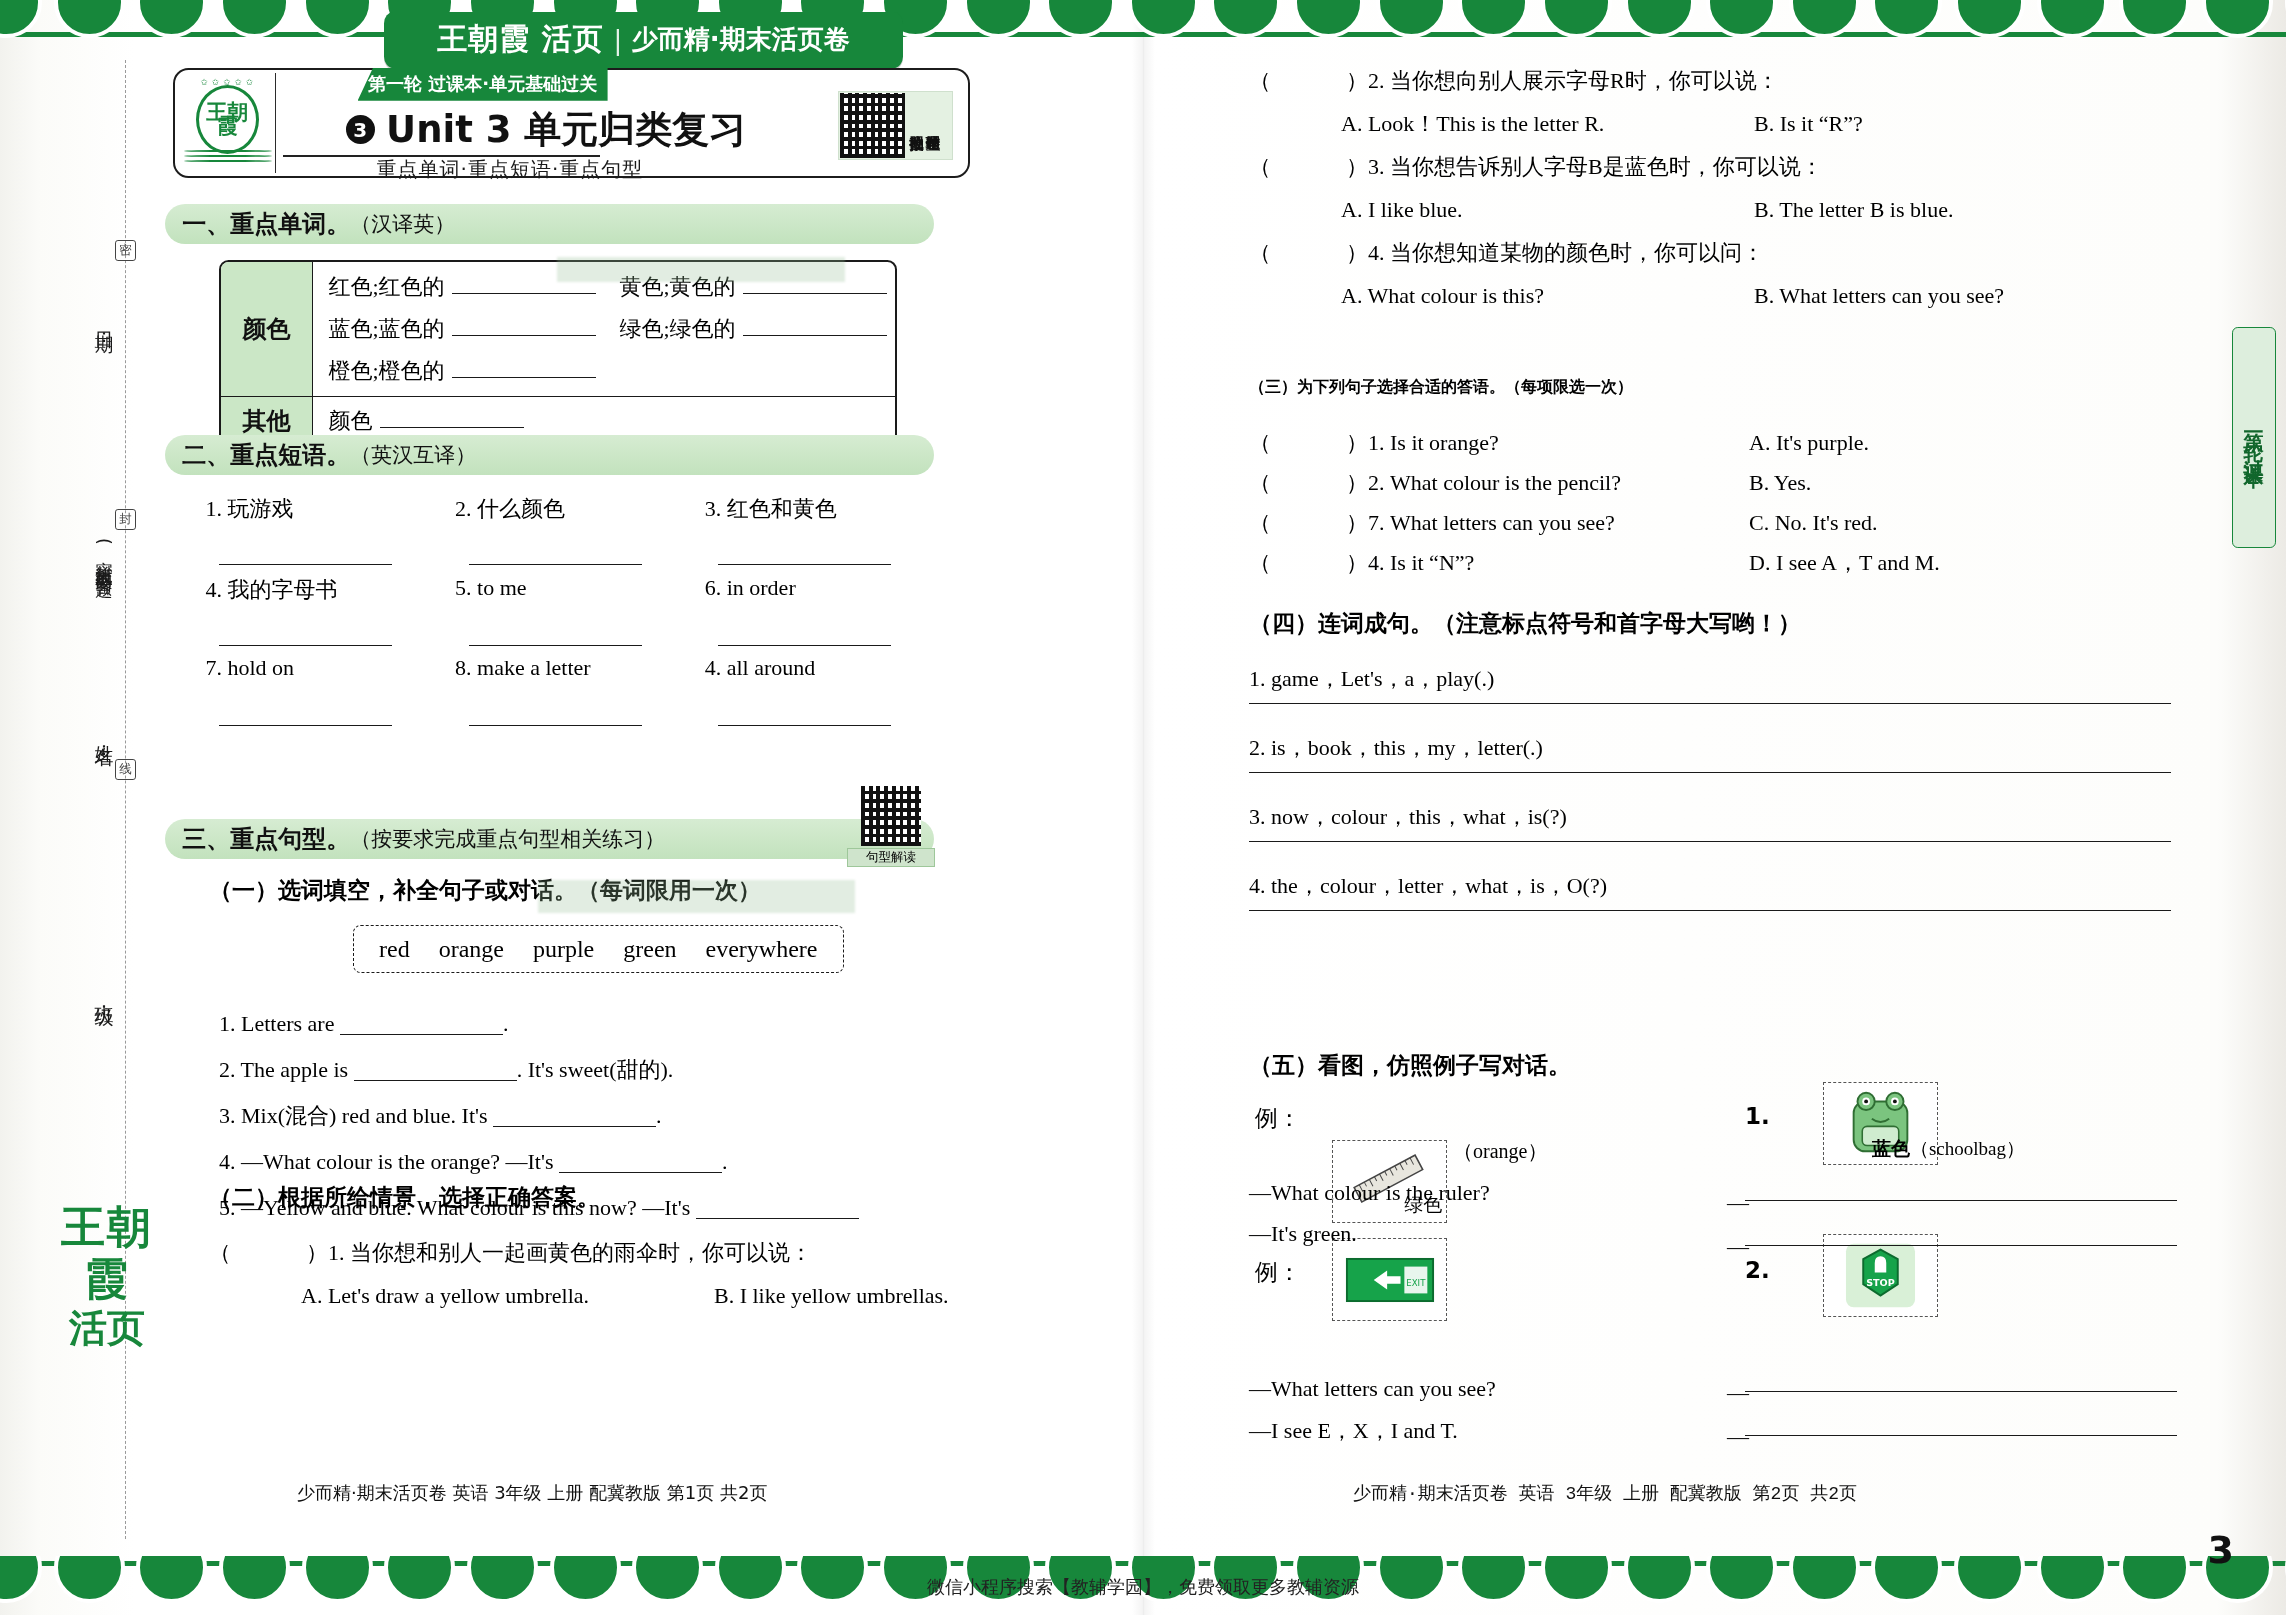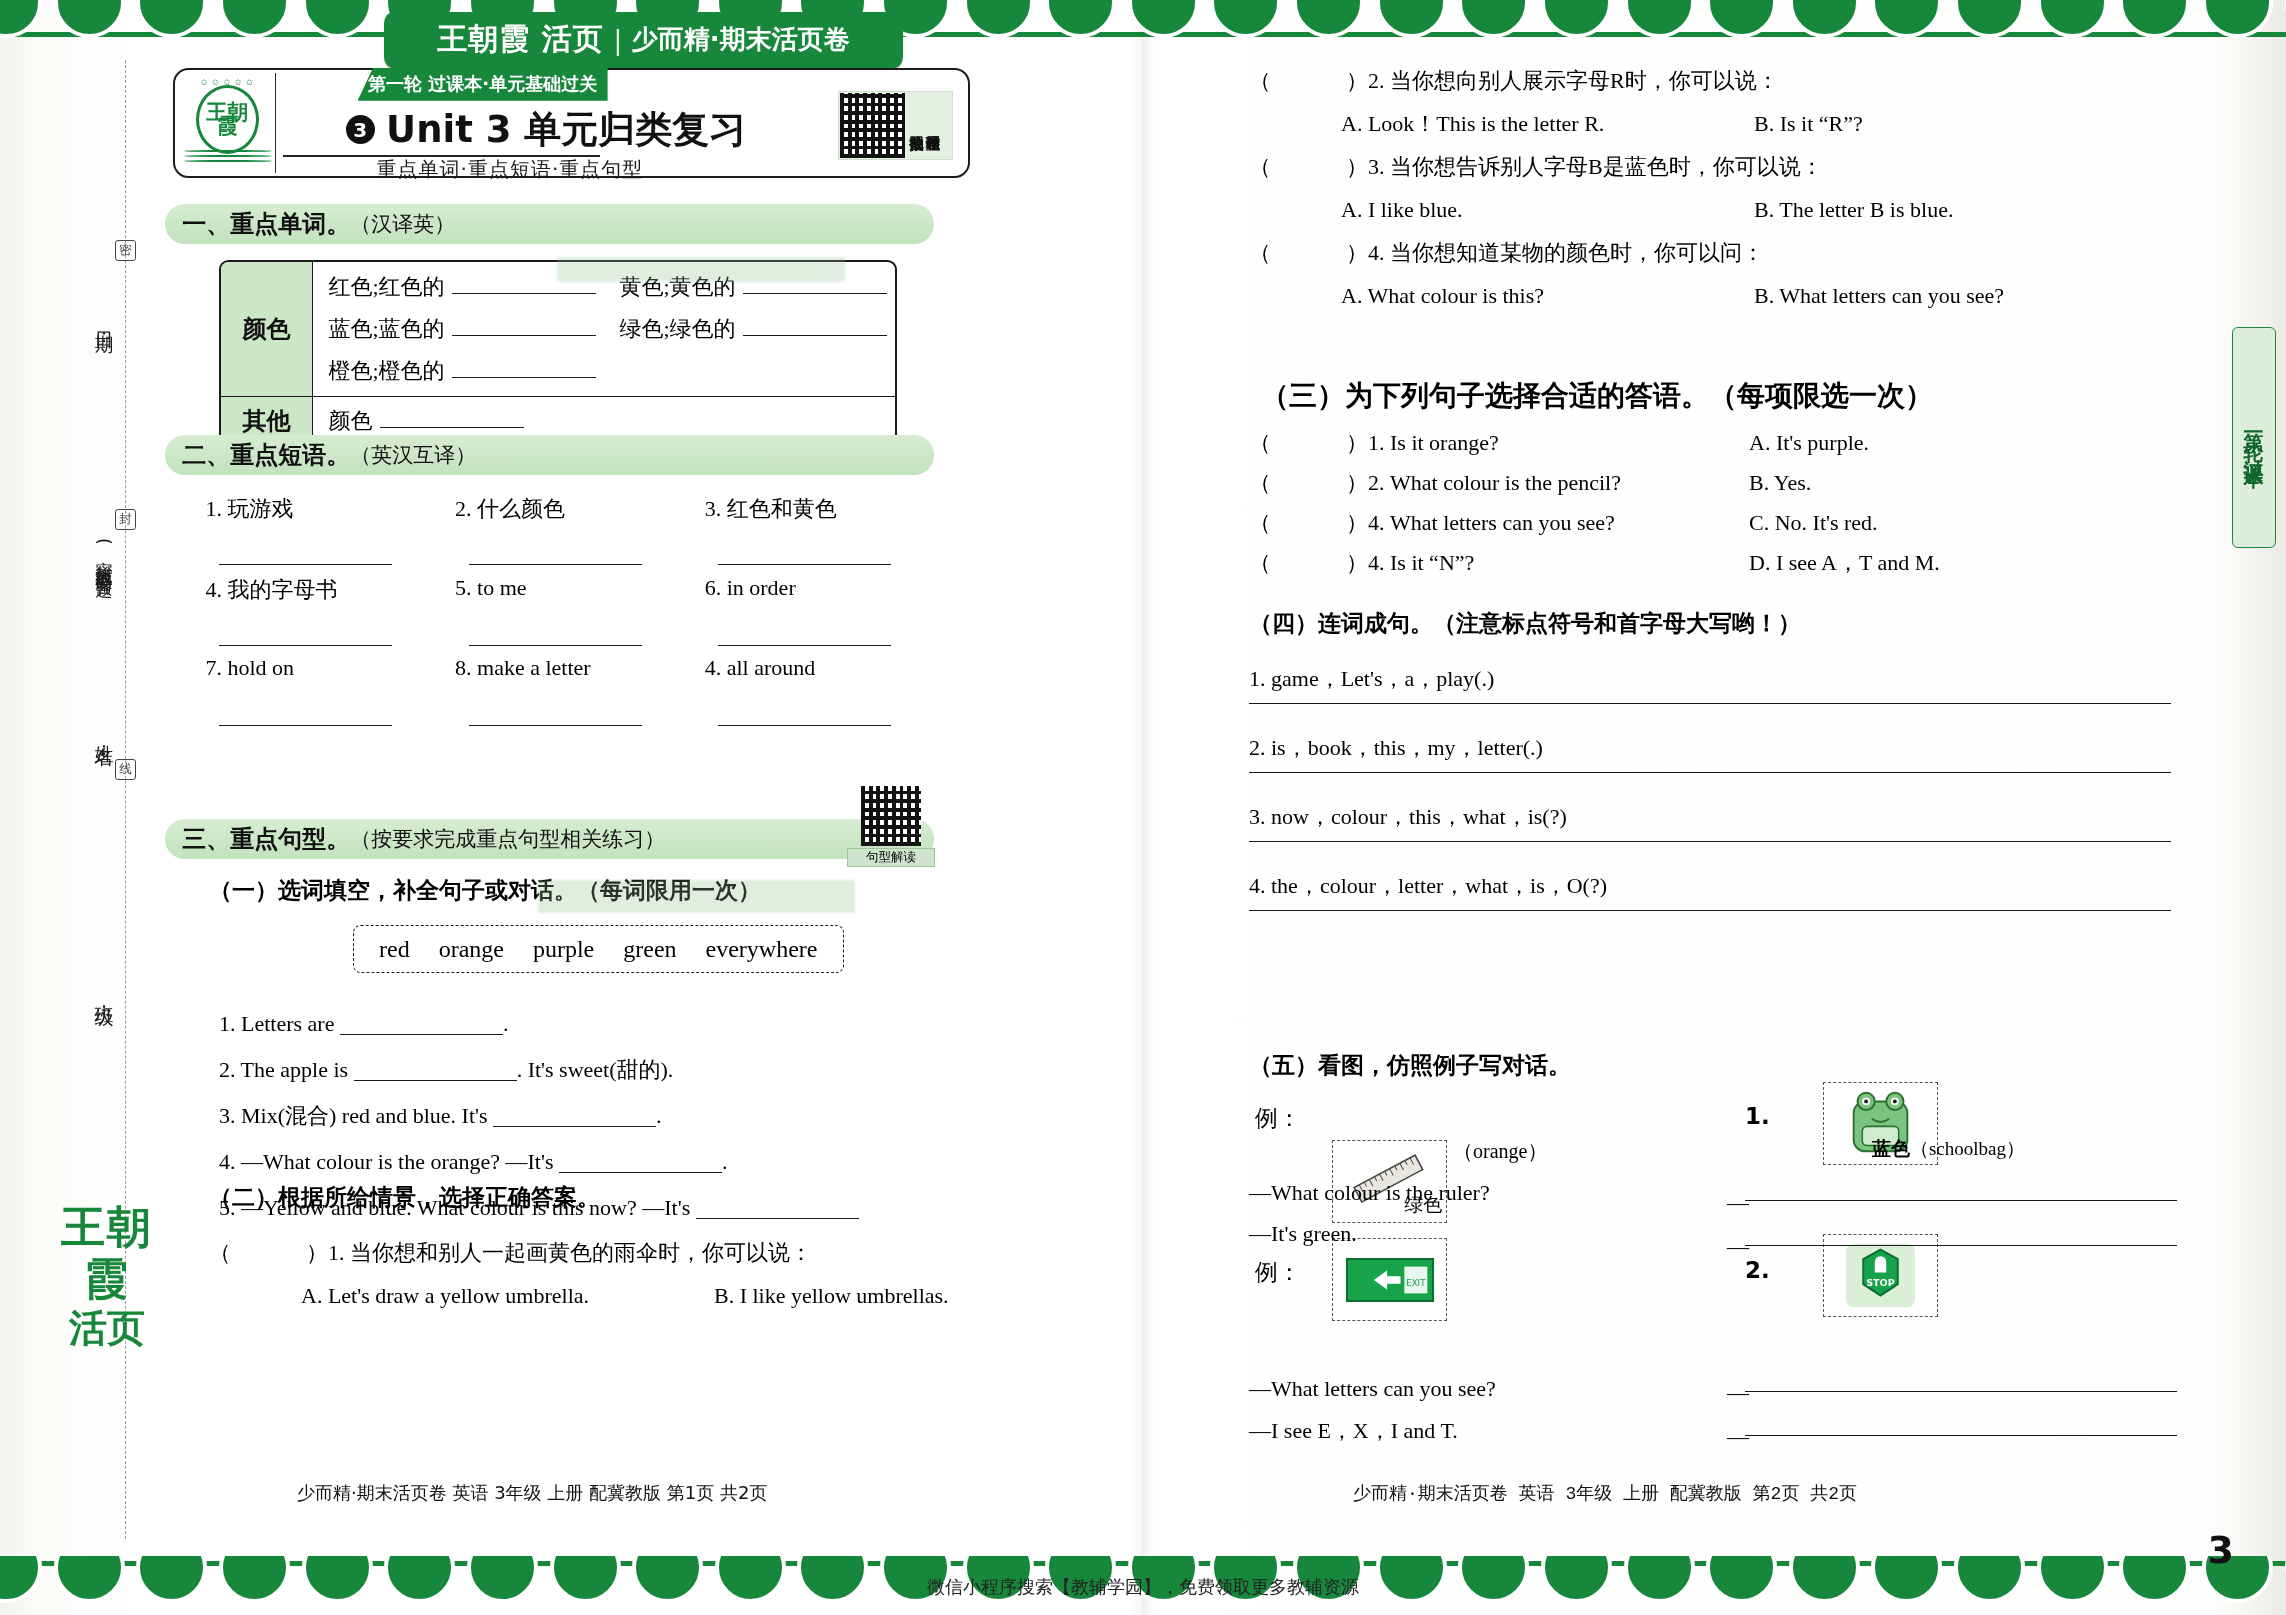--- a/index.html
+++ b/index.html
@@ -454,34 +454,34 @@
       </div>
       <div>
         <div class="q"><span>（</span><span class="brk"></span><span>）4. </span><span>当你想知道某物的颜色时，你可以问：</span></div>
         <div class="opt-row" style="padding-left: 92px;">
           <span style="width: 413px;">A. What colour is this?</span>
           <span>B. What letters can you see?</span>
         </div>
       </div>
     </div>
 
-  <div style="position:absolute;left:12px;top:317px;font-size:28px;font-weight:bold;
+  <div style="position:absolute;left:0;top:317px;font-size:16px;font-weight:bold;
        font-family:'DejaVu Sans',sans-serif;">（三）为下列句子选择合适的答语。（每项限选一次）</div>
 
   <div style="position:absolute;left:0;top:363px;width:961px;" id="part3-rows">
       <div class="opt-row">
         <span style="width: 500px;"><span>（</span><span class="brk"></span><span>）1. Is it orange?</span></span>
         <span>A. It's purple.</span>
       </div>
       <div class="opt-row">
         <span style="width: 500px;"><span>（</span><span class="brk"></span><span>）2. What colour is the pencil?</span></span>
         <span>B. Yes.</span>
       </div>
       <div class="opt-row">
-        <span style="width: 500px;"><span>（</span><span class="brk"></span><span>）4. What letters can you see?</span></span>
+        <span style="width: 500px;"><span>（</span><span class="brk"></span><span>）7. What letters can you see?</span></span>
         <span>C. No. It's red.</span>
       </div>
       <div class="opt-row">
         <span style="width: 500px;"><span>（</span><span class="brk"></span><span>）4. Is it “N”?</span></span>
         <span>D. I see A，T and M.</span>
       </div>
     </div>
 
   <div style="position:absolute;left:0;top:548px;font-size:23px;font-weight:bold;
        font-family:'DejaVu Sans',sans-serif;">（四）连词成句。（注意标点符号和首字母大写哟！）</div>

